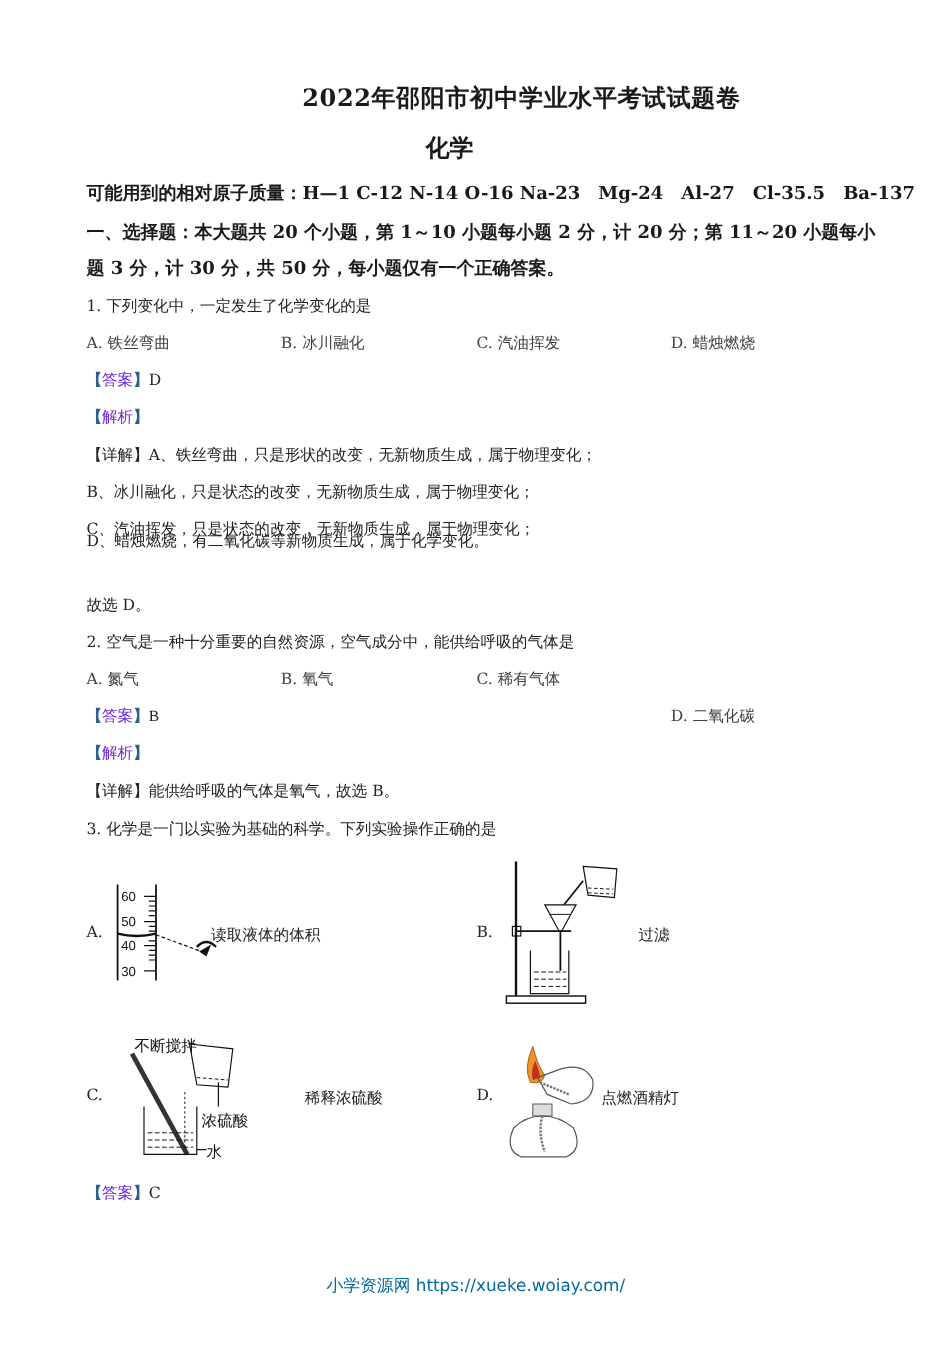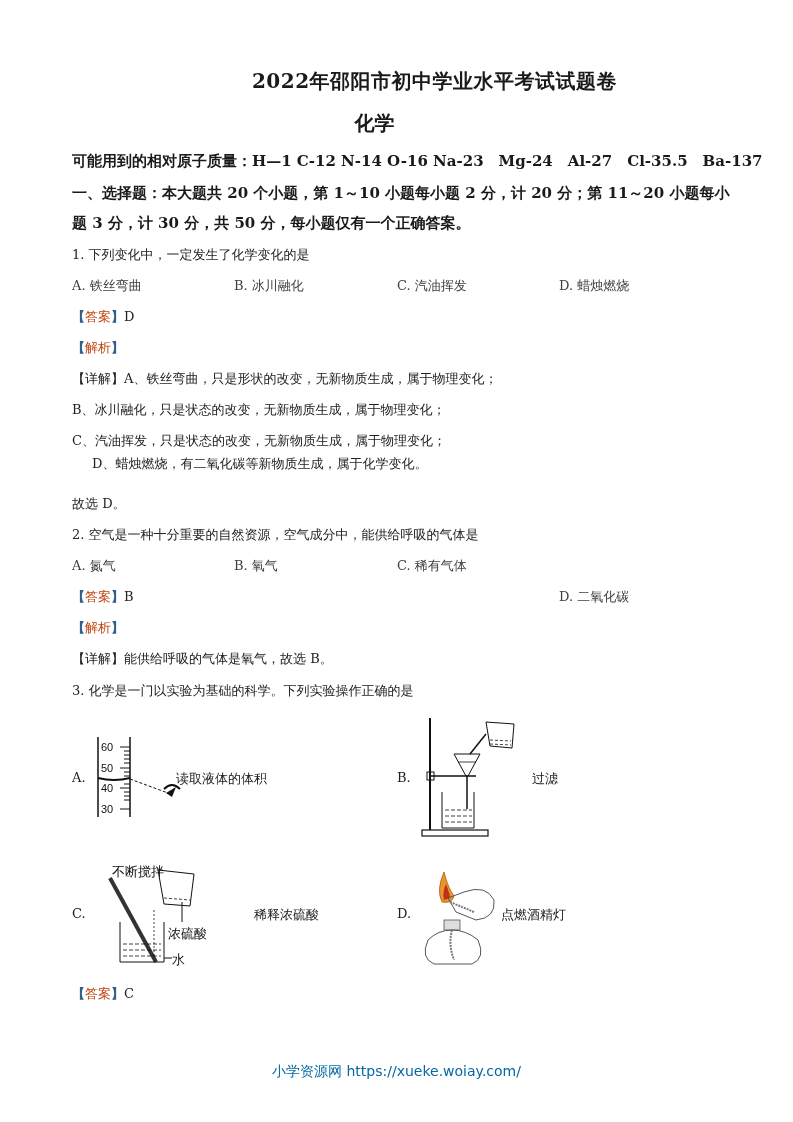--- a/index.html
+++ b/index.html
@@ -5,21 +5,21 @@
   html, body { margin: 0; padding: 0; background: #ffffff; }
   body { width: 793px; height: 1122px; position: relative; overflow: hidden;
          font-family: "DejaVu Serif", "Liberation Serif", serif; color: #1a1a1a; }
   .title { position: absolute; left: 0; width: 793px; top: 68px; text-align: center;
            font-size: 20px; font-weight: bold; letter-spacing: 0.5px; padding-left: 38px; }
   .subject { position: absolute; left: 4px; width: 741px; top: 110px; text-align: center;
              font-size: 20px; font-weight: bold; }
   .bold-line { position: absolute; left: 72px; font-size: 15px; font-weight: bold; white-space: nowrap; }
   .line { position: absolute; left: 72px; font-size: 13px; white-space: nowrap; color: #222; }
   .opt { position: absolute; font-size: 13px; white-space: nowrap; color: #404040; }
-  .tag { color: #c2410c; }
+  .tag { color: #6d28d9; }
   .tag-bracket { color: #2f5f8a; font-weight: bold; }
   .fig { position: absolute; }
   .fig-label { position: absolute; font-size: 13px; color: #222; white-space: nowrap; }
   .footer { position: absolute; left: 0; width: 793px; top: 1063px; text-align: center;
             font-family: "DejaVu Sans", sans-serif; font-size: 14px; color: #0369a1; }
 </style>
 </head>
 <body>
 
 <div class="title">2022年邵阳市初中学业水平考试试题卷</div>
@@ -39,30 +39,30 @@
   <span class="tag-bracket">【</span><span class="tag">答案</span><span class="tag-bracket">】</span><span>D</span>
 </div>
 <div class="line" style="top:339px;">
   <span class="tag-bracket">【</span><span class="tag">解析</span><span class="tag-bracket">】</span>
 </div>
 <div class="line" style="top:370px;">
   <span>【详解】</span><span>A、铁丝弯曲，只是形状的改变，无新物质生成，属于物理变化；</span>
 </div>
 <div class="line" style="top:401px;">B、冰川融化，只是状态的改变，无新物质生成，属于物理变化；</div>
 <div class="line" style="top:432px;">C、汽油挥发，只是状态的改变，无新物质生成，属于物理变化；</div>
-<div class="line" style="top:455px;margin-left:20px;">D、蜡烛燃烧，有二氧化碳等新物质生成，属于化学变化。</div>
+<div class="line" style="top:442px;">D、蜡烛燃烧，有二氧化碳等新物质生成，属于化学变化。</div>
 <div class="line" style="top:495px;">故选 D。</div>
 
 <div class="line" style="top:526px;">2. 空气是一种十分重要的自然资源，空气成分中，能供给呼吸的气体是</div>
 <div class="opt" style="left:72px;top:557px;">A. 氮气</div>
 <div class="opt" style="left:234px;top:557px;">B. 氧气</div>
 <div class="opt" style="left:397px;top:557px;">C. 稀有气体</div>
 <div class="opt" style="left:559px;top:588px;">D. 二氧化碳</div>
 
-<div class="line" style="top:588px;">
+<div class="line" style="top:588px;font-family:Liberation Serif, serif;">
   <span class="tag-bracket">【</span><span class="tag">答案</span><span class="tag-bracket">】</span><span>B</span>
 </div>
 <div class="line" style="top:619px;">
   <span class="tag-bracket">【</span><span class="tag">解析</span><span class="tag-bracket">】</span>
 </div>
 <div class="line" style="top:650px;">
   <span>【详解】</span><span>能供给呼吸的气体是氧气，故选 B。</span>
 </div>
 
 <div class="line" style="top:682px;">3. 化学是一门以实验为基础的科学。下列实验操作正确的是</div>

